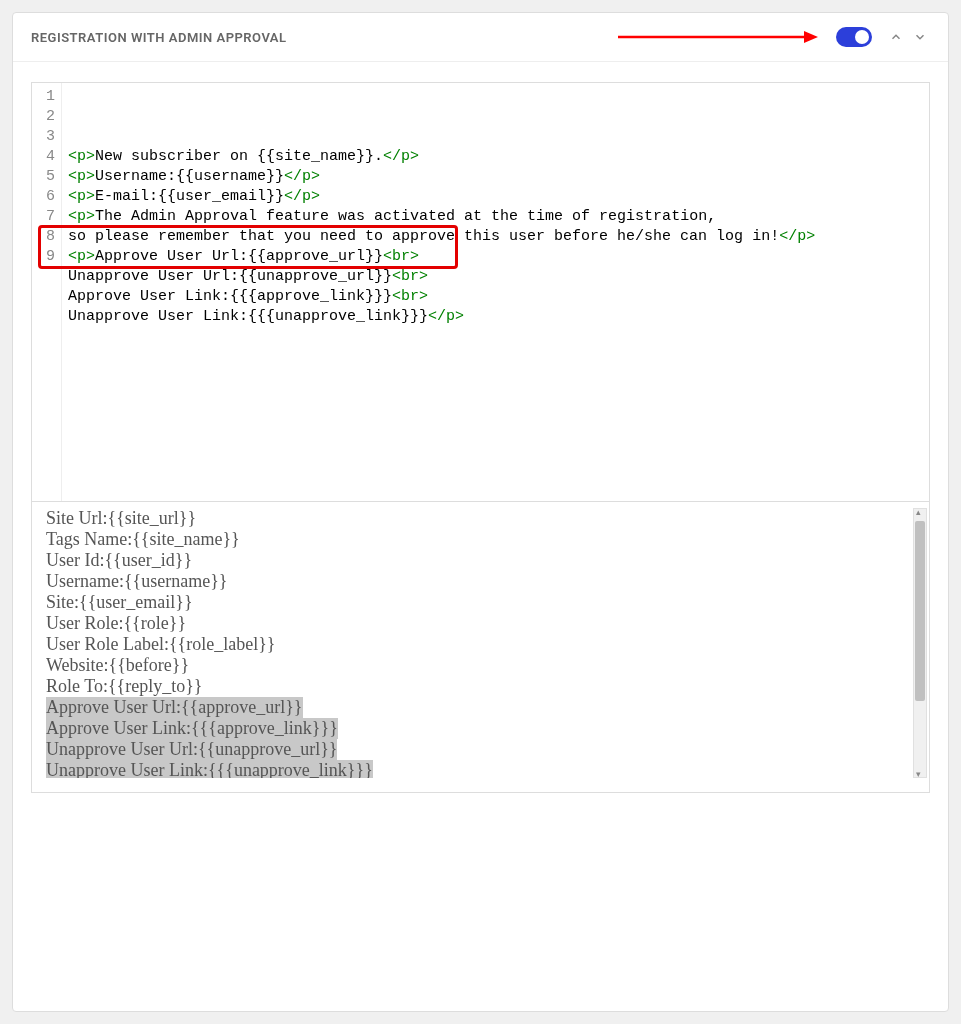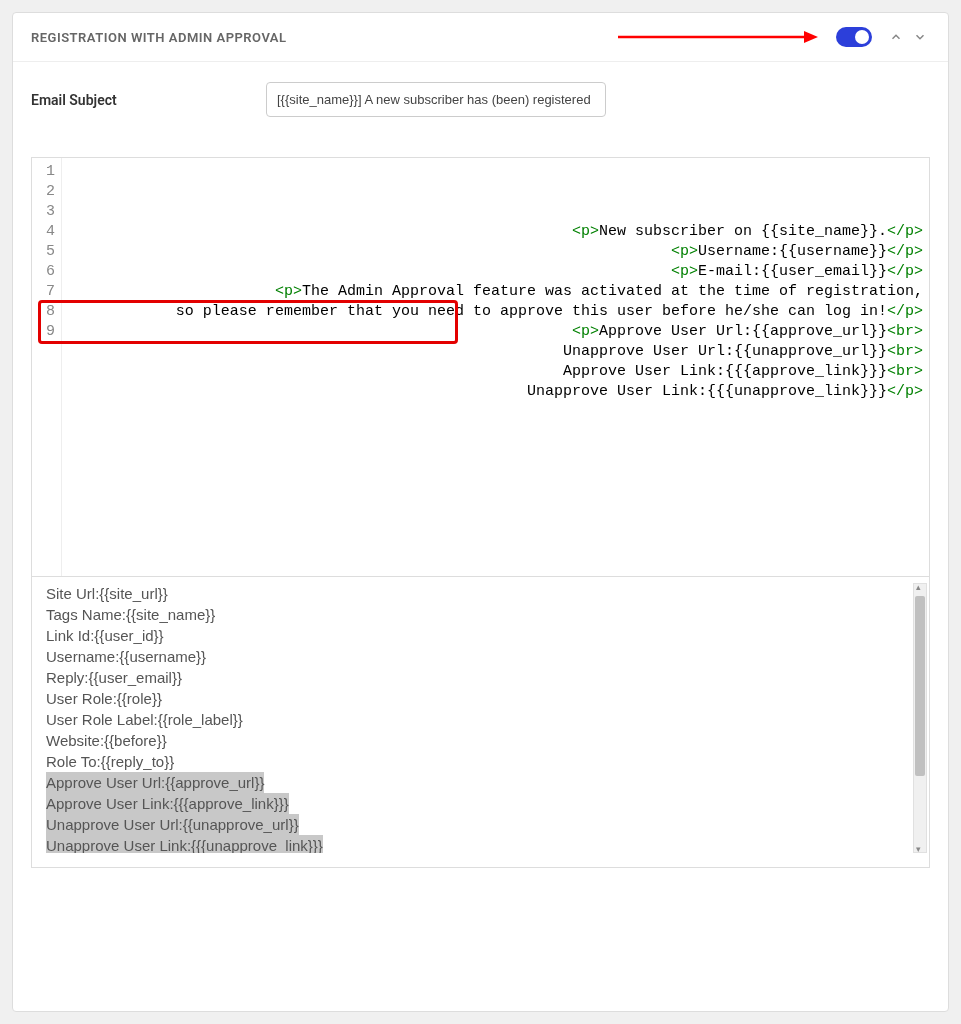--- a/index.html
+++ b/index.html
@@ -110,21 +110,20 @@
     user-select: none;
     border-right: 1px solid #eee;
     font-size: 15px;
   }
   .gutter div { height: 20px; }
   .code-lines {
     padding: 4px 6px;
     flex: 1;
     white-space: pre;
     position: relative;
-    text-align: right;
   }
   .code-lines .line { height: 20px; }
   .tag { color: #008000; }
   .txt { color: #000; }
   .highlight-box {
     position: absolute;
     border: 3px solid #e30000;
     border-radius: 4px;
     pointer-events: none;
   }
@@ -140,22 +139,22 @@
     font-size: 14px;
     color: #333;
     cursor: pointer;
   }
   .accordion-header .spacer { flex: 1; }
   .accordion-body {
     padding: 6px 14px 14px;
     position: relative;
   }
   .tags-list {
-    font-family: Liberation Sans, sans-serif;
-    font-size: 15px;
+    font-family: Liberation Serif, serif;
+    font-size: 18px;
     line-height: 21px;
     color: #555;
     max-height: 270px;
     overflow-y: auto;
   }
   .tags-list div { white-space: pre; }
   .tags-list .sel {
     background: #c8c8c8;
     display: inline-block;
   }
@@ -218,24 +217,20 @@
     </div>
     <div class="chevron">
       <svg width="14" height="14" viewBox="0 0 24 24" fill="none" stroke="currentColor" stroke-width="2.5">
           <polyline points="6 9 12 15 18 9"></polyline>
         </svg>
     </div>
   </div>
 
   <div class="panel-body">
 
-    <div class="field-row">
-      <div class="field-label">Email Subject</div>
-      <input class="text-input" type="text" value="[{{site_name}}] A new subscriber has (been) registered" style="">
-    </div>
 
     <div class="code-editor">
       <div class="gutter" id="gutter">
           <div>1</div>
           <div>2</div>
           <div>3</div>
           <div>4</div>
           <div>5</div>
           <div>6</div>
           <div>7</div>
@@ -245,23 +240,23 @@
       <div class="code-lines" id="codeLines">
         <div class="highlight-box" style="left:-24px; top:142px; width:420px; height:44px;"></div>
       <div class="line"><span class="tag">&lt;p&gt;</span><span class="txt">New subscriber on {{site_name}}.</span><span class="tag">&lt;/p&gt;</span></div><div class="line"><span class="tag">&lt;p&gt;</span><span class="txt">Username:{{username}}</span><span class="tag">&lt;/p&gt;</span></div><div class="line"><span class="tag">&lt;p&gt;</span><span class="txt">E-mail:{{user_email}}</span><span class="tag">&lt;/p&gt;</span></div><div class="line"><span class="tag">&lt;p&gt;</span><span class="txt">The Admin Approval feature was activated at the time of registration,</span></div><div class="line"><span class="txt">so please remember that you need to approve this user before he/she can log in!</span><span class="tag">&lt;/p&gt;</span></div><div class="line"><span class="tag">&lt;p&gt;</span><span class="txt">Approve User Url:{{approve_url}}</span><span class="tag">&lt;br&gt;</span></div><div class="line"><span class="txt">Unapprove User Url:{{unapprove_url}}</span><span class="tag">&lt;br&gt;</span></div><div class="line"><span class="txt">Approve User Link:{{{approve_link}}}</span><span class="tag">&lt;br&gt;</span></div><div class="line"><span class="txt">Unapprove User Link:{{{unapprove_link}}}</span><span class="tag">&lt;/p&gt;</span></div></div>
     </div>
 
     <div class="accordion-section">
       <div class="accordion-body">
         <div class="tags-list" id="tagsList">
             <div>Site Url:{{site_url}}</div>
             <div>Tags Name:{{site_name}}</div>
-            <div>Link Id:{{user_id}}</div>
+            <div>User Id:{{user_id}}</div>
             <div>Username:{{username}}</div>
-            <div>Reply:{{user_email}}</div>
+            <div>Site:{{user_email}}</div>
             <div>User Role:{{role}}</div>
             <div>User Role Label:{{role_label}}</div>
             <div>Website:{{before}}</div>
             <div>Role To:{{reply_to}}</div>
             <div><span class="sel">Approve User Url:{{approve_url}}</span></div>
             <div><span class="sel">Approve User Link:{{{approve_link}}}</span></div>
             <div><span class="sel">Unapprove User Url:{{unapprove_url}}</span></div>
             <div><span class="sel">Unapprove User Link:{{{unapprove_link}}}</span></div>
           </div>
         <div class="scrollbar-track">

